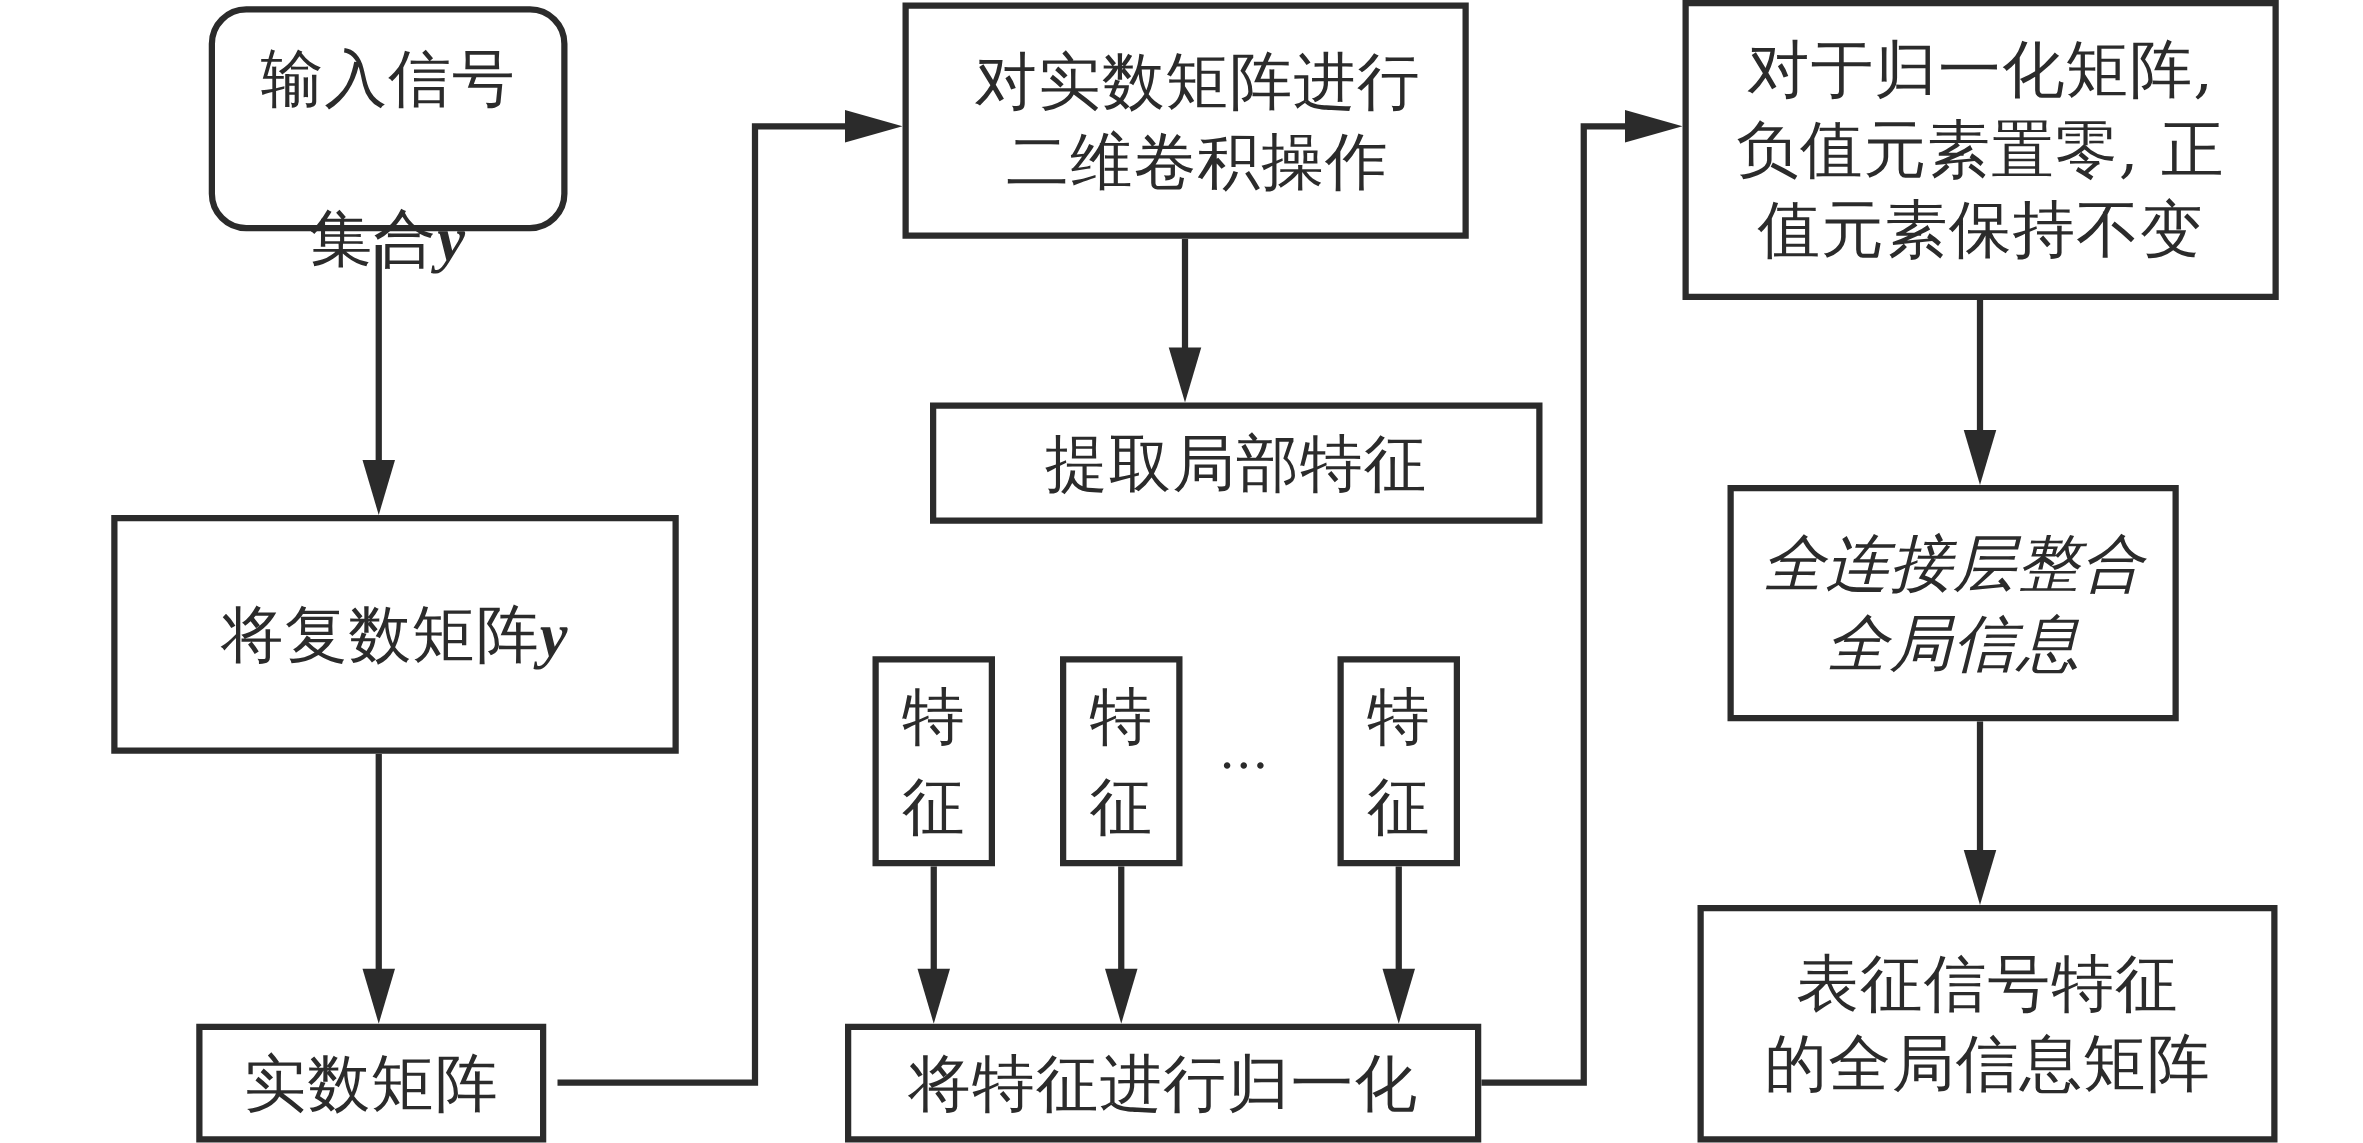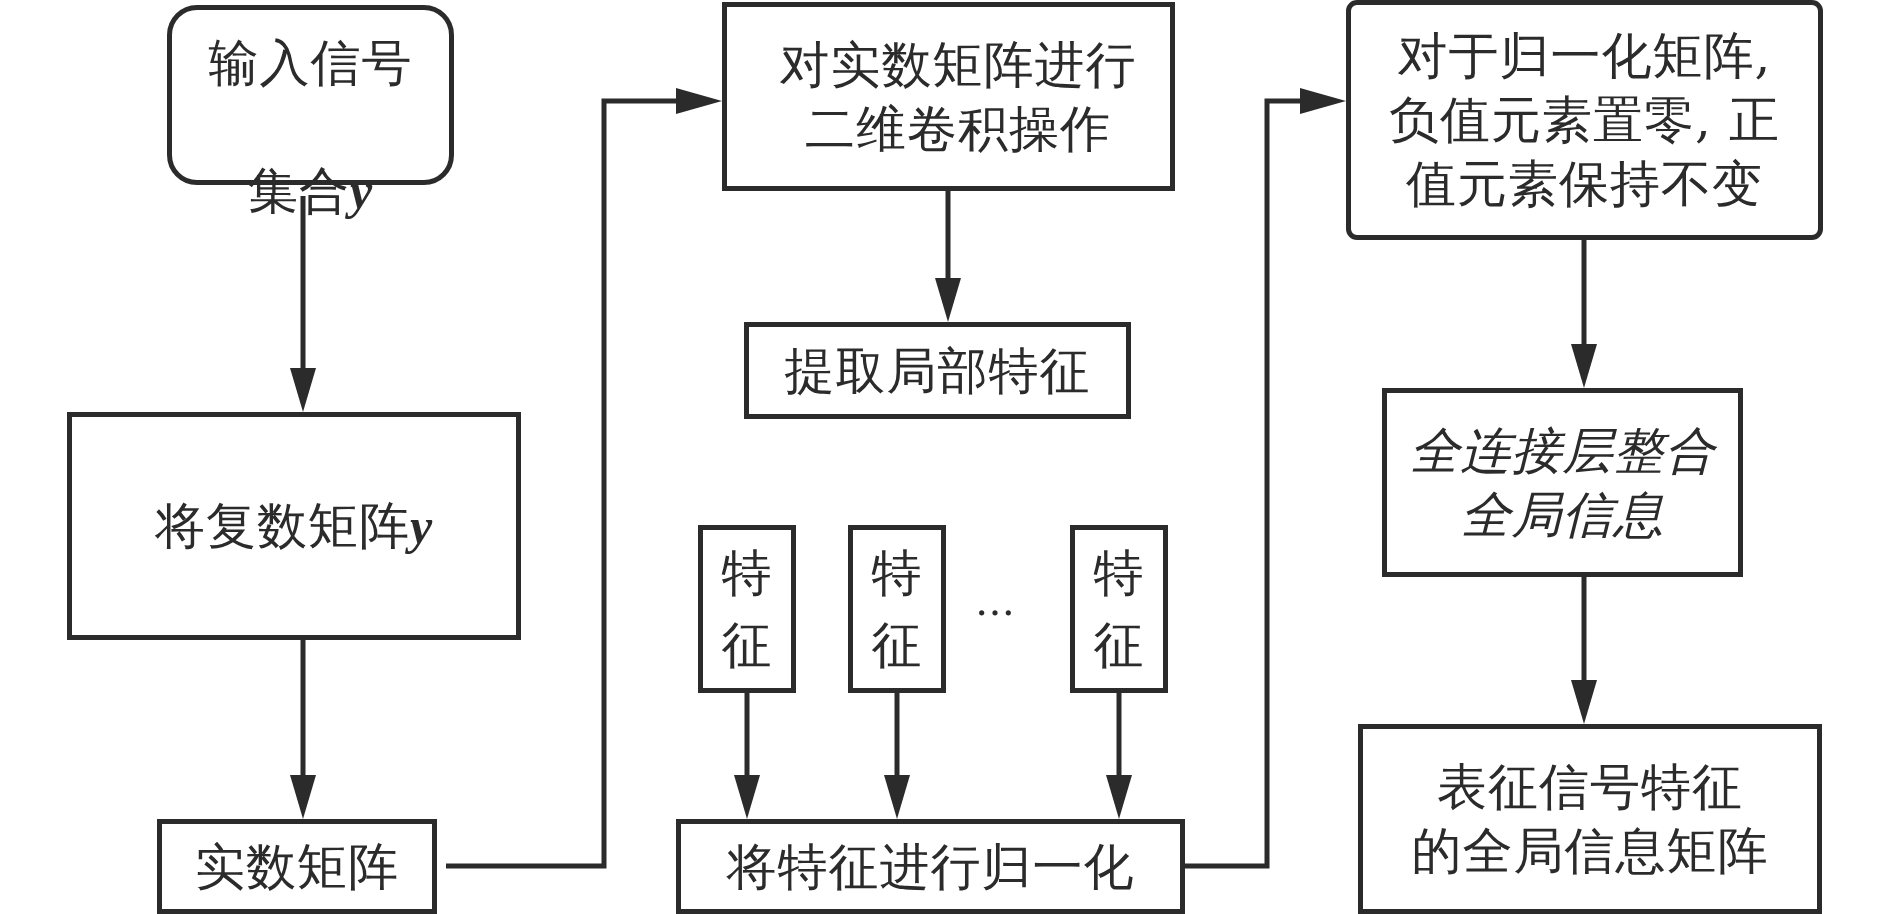--- a/index.html
+++ b/index.html
@@ -48,36 +48,36 @@
   </g>
 </svg>
 
 <div class="box" style="left:167px;top:5px;width:287px;height:180px;border-radius:30px;">
   <div class="txt">
     <span>输入信号</span><br>
     <span>集合</span><span class="var">y</span>
   </div>
 </div>
 
-<div class="box" style="left:67px;top:412px;width:454px;height:228px;">
+<div class="box" style="left:89px;top:412px;width:454px;height:191px;">
   <div class="txt">
     <span>将复数矩阵</span><span class="var">y</span><br>
   </div>
 </div>
 
 <div class="box" style="left:157px;top:819px;width:280px;height:95px;">
   <div class="txt">实数矩阵</div>
 </div>
 
 <div class="box" style="left:722px;top:2px;width:453px;height:189px;padding-left:19px;">
   <div class="txt">对实数矩阵进行
 二维卷积操作</div>
 </div>
 
-<div class="box" style="left:744px;top:322px;width:387px;height:97px;align-items:center;">
+<div class="box" style="left:744px;top:322px;width:490px;height:97px;align-items:center;">
   <div class="txt">提取局部特征</div>
 </div>
 
 <div class="box vbox" style="left:698px;top:525px;width:98px;height:168px;">
   <div class="txt">特
 征</div>
 </div>
 <div class="box vbox" style="left:848px;top:525px;width:98px;height:168px;">
   <div class="txt">特
 征</div>
@@ -85,21 +85,21 @@
 <div class="dots" style="left:975px;top:578px;">…</div>
 <div class="box vbox" style="left:1070px;top:525px;width:98px;height:168px;">
   <div class="txt">特
 征</div>
 </div>
 
 <div class="box" style="left:676px;top:819px;width:509px;height:95px;text-align:center;">
   <div class="txt">将特征进行归一化</div>
 </div>
 
-<div class="box" style="left:1346px;top:0px;width:477px;height:240px;border-radius:11px;">
+<div class="box" style="left:1346px;top:0px;width:477px;height:240px;">
   <div class="txt">对于归一化矩阵,
 负值元素置零, 正
 值元素保持不变</div>
 </div>
 
 <div class="box" style="left:1382px;top:388px;width:361px;height:189px;font-style:italic;">
   <div class="txt">全连接层整合
 全局信息</div>
 </div>
 

